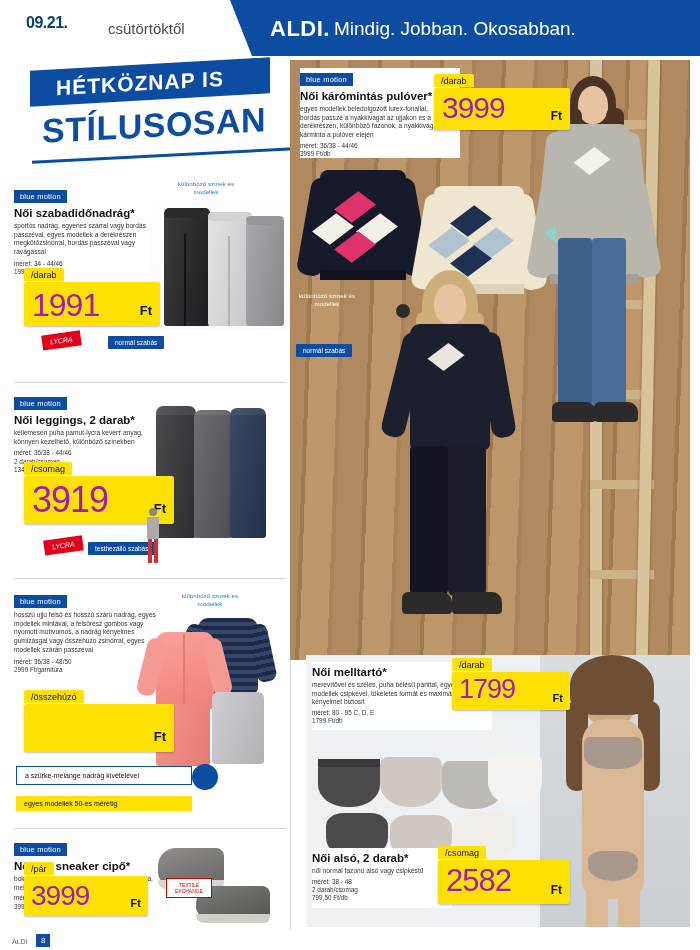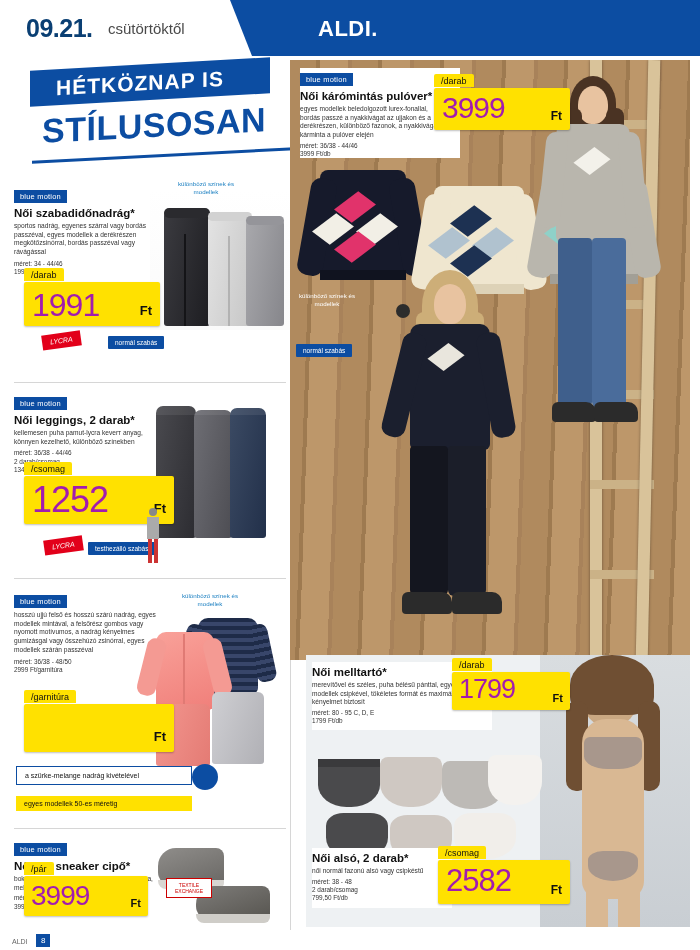--- a/index.html
+++ b/index.html
@@ -15,39 +15,39 @@
   .header {
     position: absolute; top: 0; left: 0; width: 700px; height: 56px;
     background: #ffffff;
   }
   .header-left {
     position: absolute; left: 0; top: 0; width: 252px; height: 56px;
     background: #ffffff;
   }
   .date-badge {
     position: absolute; left: 26px; top: 14px;
-    font-size: 25px; font-weight: bold; color: #0a3f73;
+    font-size: 16px; font-weight: bold; color: #0a3f73;
     letter-spacing: -0.5px;
   }
   .date-sub {
     position: absolute; left: 108px; top: 20px;
     font-size: 15px; color: #4a4a4a;
   }
   .header-right {
     position: absolute; left: 252px; top: 0; width: 448px; height: 56px;
     background: #0c4da2;
   }
   .header-right:before {
     content: ""; position: absolute; left: -22px; top: 0;
     border-top: 56px solid #0c4da2;
     border-left: 22px solid transparent;
   }
   .aldi-logo {
     position: absolute; left: 18px; top: 16px;
-    color: #ffffff; font-size: 22px; font-weight: bold; letter-spacing: 0.5px; margin-left: 48px;
+    color: #ffffff; font-size: 22px; font-weight: bold; letter-spacing: 0.5px;
   }
   .aldi-slogan {
     position: absolute; left: 82px; top: 18px;
     color: #ffffff; font-size: 19px; font-weight: normal;
   }
   .orange-bar {
     position: absolute; left: 0; top: 0; width: 26px; height: 56px;
     background: #f39200;
   }
 
@@ -215,20 +215,21 @@
 <body>
 
 <div class="header">
   <div class="orange-bar"></div>
   <div class="header-left">
     <div class="date-badge">09.21.</div>
     <div class="date-sub">csütörtöktől</div>
   </div>
   <div class="header-right">
     <div class="aldi-logo">ALDI.</div>
+    <div class="aldi-slogan">Mindig. Jobban. Okosabban.</div>
   </div>
 </div>
 
 <div class="title-wrap">
   <div class="title-ribbon">
     <span>HÉTKÖZNAP IS</span>
   </div>
   <div class="title-main">STÍLUSOSAN</div>
   <div class="title-underline"></div>
 </div>
@@ -277,21 +278,21 @@
 
 <div class="photo" style="left:148px; top:396px; width:142px; height:150px;">
   <div style="position:absolute;left:8px;top:10px;width:40px;height:132px;background:linear-gradient(100deg,#4a4a4f,#2c2c31);border-radius:7px 7px 3px 3px;"></div>
   <div style="position:absolute;left:46px;top:14px;width:38px;height:128px;background:linear-gradient(100deg,#6e6e74,#4d4d53);border-radius:7px 7px 3px 3px;"></div>
   <div style="position:absolute;left:82px;top:12px;width:36px;height:130px;background:linear-gradient(100deg,#3b4a63,#22304a);border-radius:7px 7px 3px 3px;"></div>
   <div style="position:absolute;left:8px;top:10px;width:110px;height:9px;background:rgba(255,255,255,.08);"></div>
 </div>
 
 <div class="price-tag" style="left:24px; top:476px; width:150px; height:48px;">
   <div class="price-unit">/csomag</div>
-  <div class="price-value" style="position:absolute;left:8px;top:6px;font-size:36px;">1252</div>
+  <div class="price-value" style="position:absolute;left:8px;top:6px;font-size:36px;">3919</div>
   <div class="price-cur" style="position:absolute;right:8px;bottom:8px;">Ft</div>
 </div>
 <div class="lycra" style="left:44px; top:538px;">LYCRA</div>
 <div class="fitlabel" style="left:88px; top:542px;">testhezálló szabás</div>
 <div style="position:absolute;left:140px;top:508px;width:26px;height:56px;">
   <div style="position:absolute;left:9px;top:0;width:8px;height:8px;border-radius:50%;background:#888;"></div>
   <div style="position:absolute;left:7px;top:9px;width:12px;height:22px;background:#aaa;"></div>
   <div style="position:absolute;left:8px;top:31px;width:4px;height:24px;background:#c33;"></div>
   <div style="position:absolute;left:14px;top:31px;width:4px;height:24px;background:#c33;"></div>
 </div>
@@ -316,21 +317,21 @@
   <div style="position:absolute;left:22px;top:30px;width:19px;height:58px;border-radius:8px;background:#f49a93;transform:rotate(14deg);"></div>
   <div style="position:absolute;left:88px;top:30px;width:19px;height:58px;border-radius:8px;background:#f49a93;transform:rotate(-14deg);"></div>
   <div style="position:absolute;left:63px;top:26px;width:2px;height:70px;background:#e07a74;"></div>
 
   <div style="position:absolute;left:92px;top:84px;width:52px;height:72px;border-radius:6px 6px 3px 3px;background:linear-gradient(110deg,#cfcfd3,#b0b0b5);"></div>
 
   <div style="position:absolute;left:36px;top:96px;width:54px;height:62px;border-radius:6px 6px 3px 3px;background:linear-gradient(110deg,#f3968f,#e47b74);"></div>
 </div>
 
 <div class="price-tag" style="left:24px; top:704px; width:150px; height:48px;">
-  <div class="price-unit">/garnitúra</div>
+  <div class="price-unit">/összehúzó</div>
   <div class="price-cur" style="position:absolute;right:8px;bottom:8px;">Ft</div>
 </div>
 
 <div class="bordered-note" style="left:16px; top:766px; width:176px;">a szürke-melange nadrág kivételével</div>
 <div style="position:absolute;left:192px;top:764px;width:26px;height:26px;border-radius:50%;background:#0c4da2;"></div>
 <div class="yellowbar" style="left:16px; top:796px; width:176px;">egyes modellek 50-es méretig</div>
 
 <div class="sep-line" style="left:14px; top:828px; width:272px;"></div>
 
 <div class="panel" style="left:14px; top:838px; width:200px; height:80px;">

